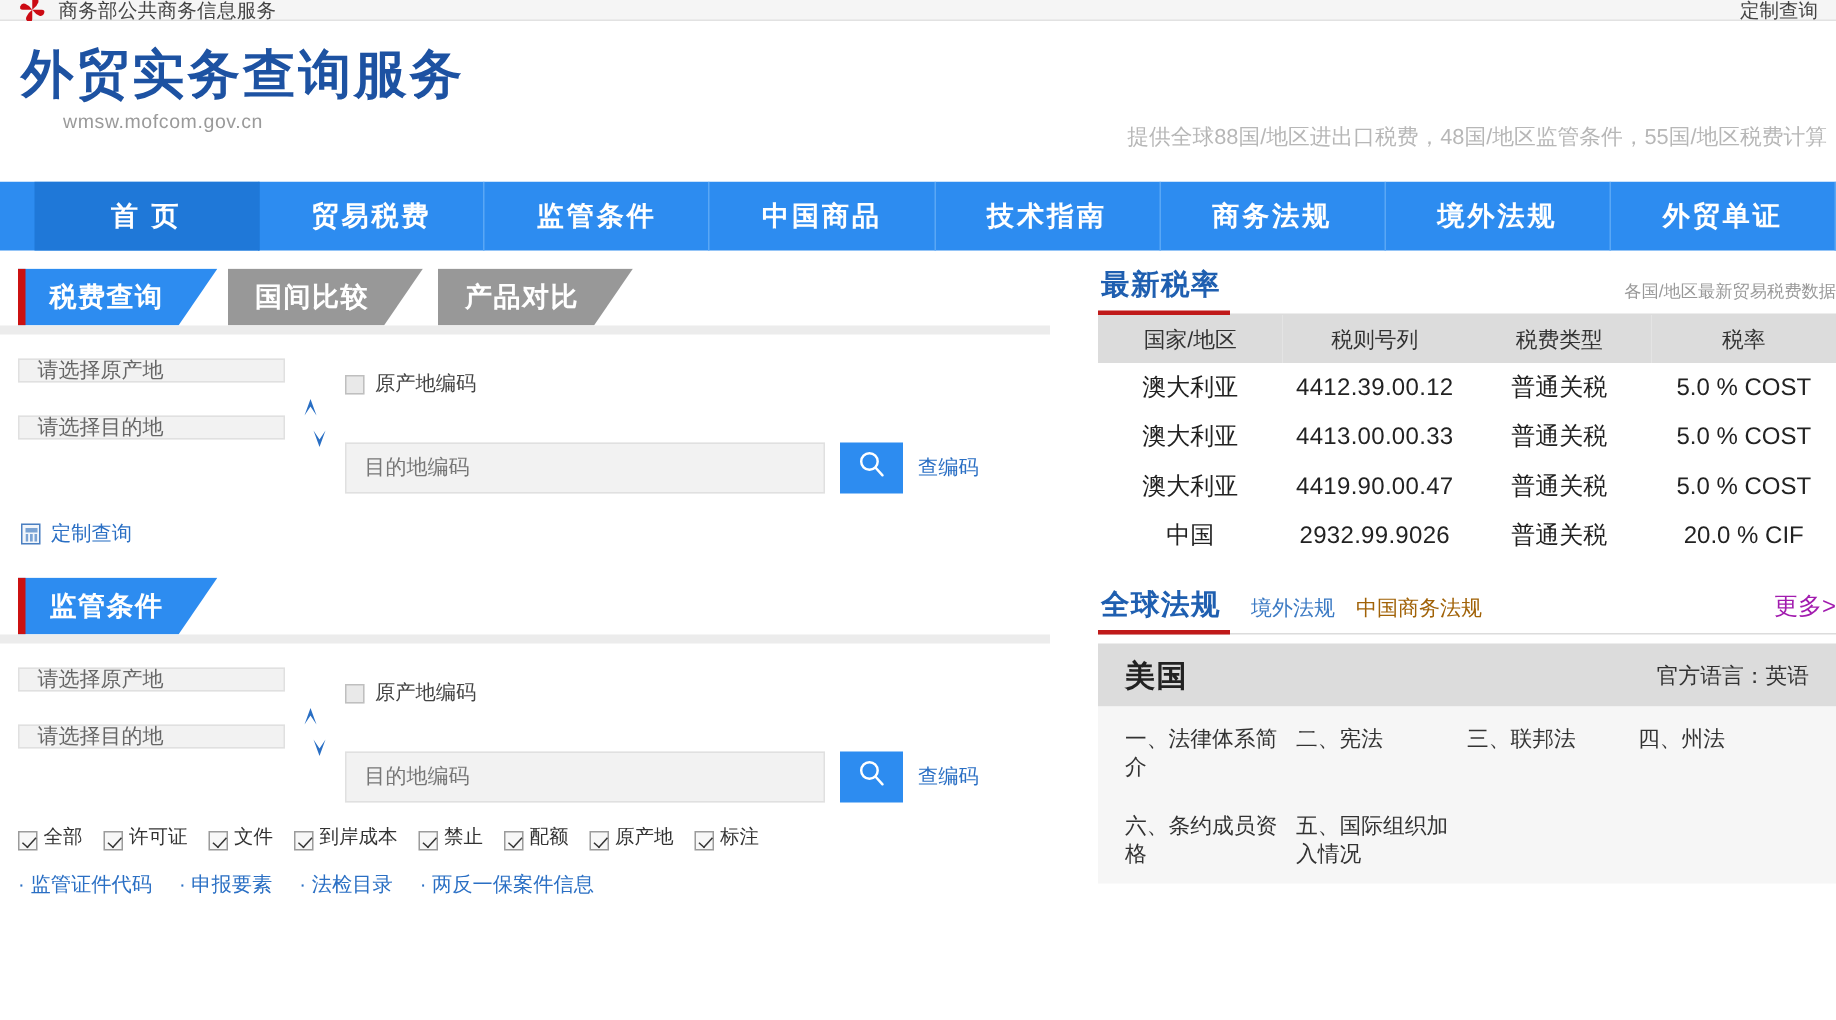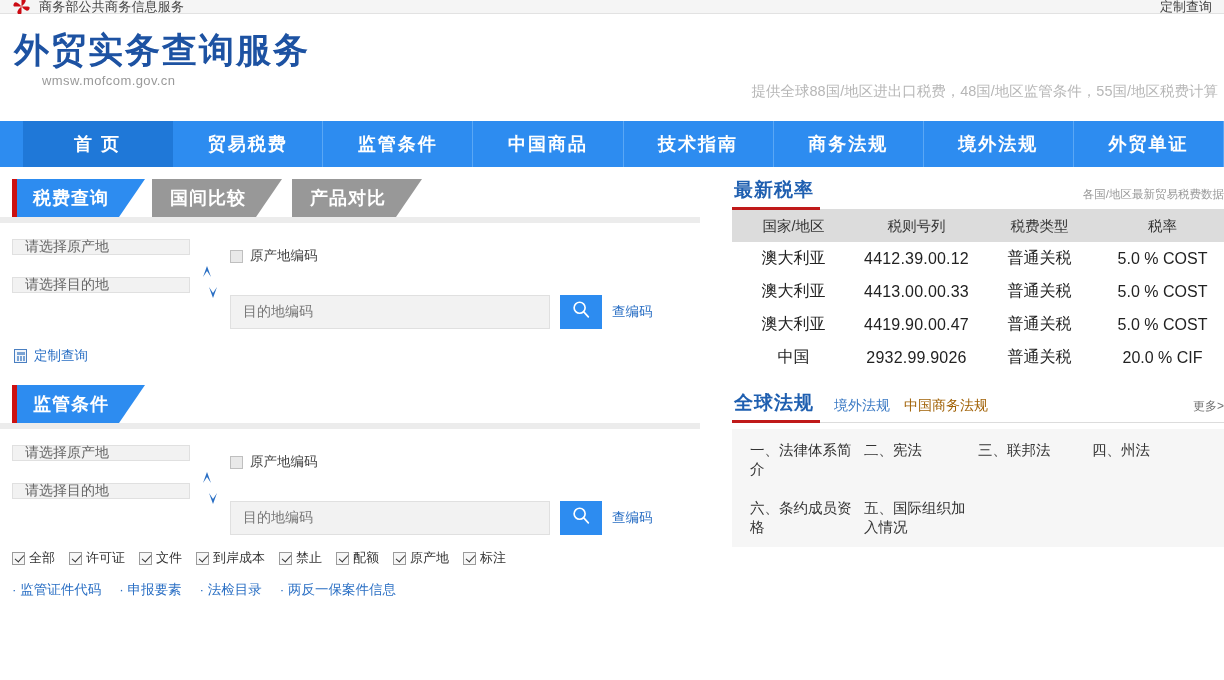--- a/index.html
+++ b/index.html
@@ -226,21 +226,21 @@
 
   
   .chk-group {
     display: flex; align-items: center;
     gap: 14px;
     margin: 14px 0 0 12px;
     font-size: 13px;
     color: #333;
     flex-wrap: nowrap;
   }
-  .chk { display: flex; align-items: center; gap: 4px; cursor: pointer; white-space: nowrap; }
+  .chk { display: flex; align-items: flex-end; gap: 4px; cursor: pointer; white-space: nowrap; }
   .chk .box {
     width: 13px; height: 13px;
     border: 1px solid #9b9b9b;
     background: #f7f7f7;
     position: relative;
     flex: none;
   }
   .chk .box::after {
     content: "";
     position: absolute;
@@ -286,22 +286,22 @@
   }
   .panel-subtab.muted { color: #a16207; }
   .panel-note {
     margin-left: auto;
     font-size: 11.5px;
     color: #999;
     padding-bottom: 4px;
   }
   .panel-more {
     margin-left: auto;
-    font-size: 12px;
-    color: #737373;
+    font-size: 16px;
+    color: #a21caf;
     padding-bottom: 4px;
     cursor: pointer;
   }
 
   table.rates { width: 100%; border-collapse: collapse; table-layout: fixed; }
   table.rates th {
     background: #dcdcdc;
     font-weight: normal;
     font-size: 14.5px;
     color: #333;
@@ -561,20 +561,24 @@
     </table>
 
     <div class="panel-head" style="margin-top:16px">
       <span class="panel-title">全球法规</span>
       <span class="panel-subtab">境外法规</span>
       <span class="panel-subtab muted">中国商务法规</span>
       <span class="panel-more">更多&gt;</span>
     </div>
 
     <div class="law-card">
+      <div class="law-card-head">
+        <span class="law-country">美国</span>
+        <span class="law-lang">官方语言：英语</span>
+      </div>
       <div class="law-body">
         <div class="law-grid">
           <span class="law-item">一、法律体系简介</span>
           <span class="law-item">二、宪法</span>
           <span class="law-item">三、联邦法</span>
           <span class="law-item">四、州法</span>
           <span class="law-item">六、条约成员资格</span>
           <span class="law-item">五、国际组织加入情况</span>
         </div>
       </div>

